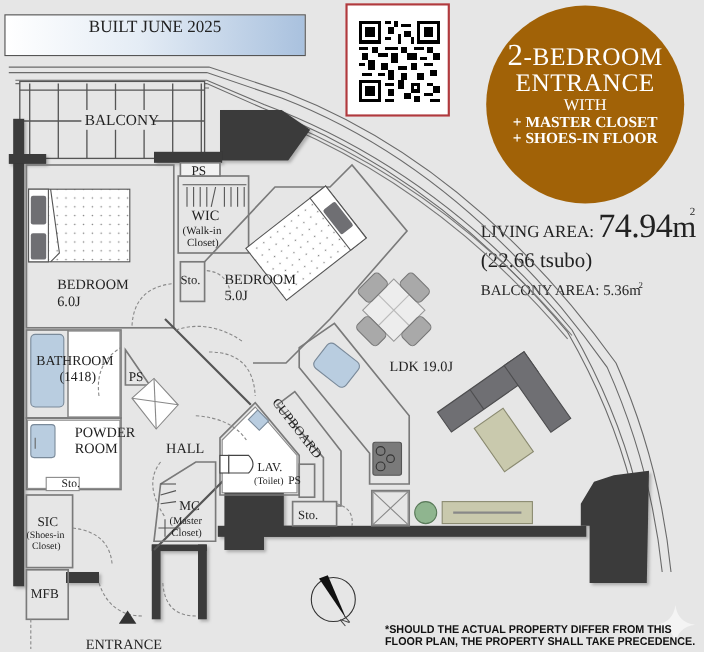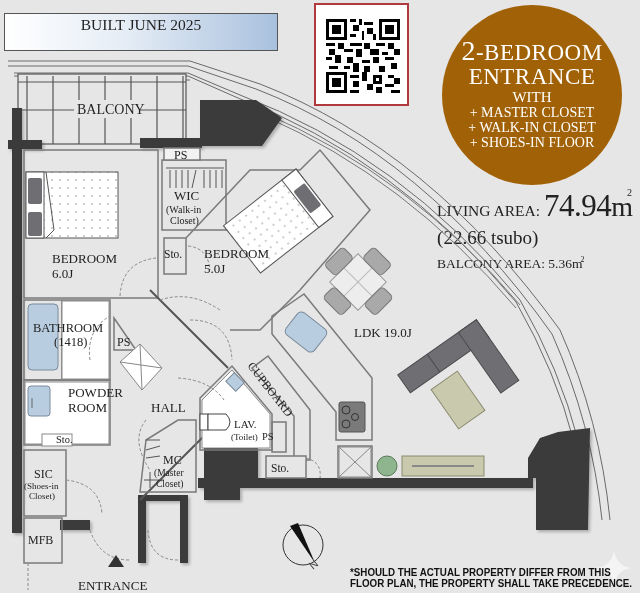--- a/index.html
+++ b/index.html
@@ -25,21 +25,21 @@
   .qr svg { position: absolute; left: 10px; top: 12px; }
   .circle {
     position: absolute; left: 442px; top: 5px; width: 180px; height: 180px;
     border-radius: 50%; background: #a16207; color: #fff; text-align: center;
     font-family: "Liberation Serif", serif;
   }
   .circle .l1 { margin-top: 33px; font-size: 23px; line-height: 25px; letter-spacing: 0.5px; }
   .circle .l1 .big { font-size: 28px; }
   .circle .l2 { font-size: 23px; line-height: 24px; letter-spacing: 0.5px; }
   .circle .l3 { font-size: 15px; line-height: 16px; }
-  .circle .feat { font-size: 14px; line-height: 15px; }
+  .circle .feat { font-size: 14px; line-height: 15px; font-weight: bold; }
   .area {
     position: absolute; right: 8px; top: 176px; text-align: left; color: #222;
     font-family: "Liberation Serif", serif;
   }
   .area .row1 { white-space: nowrap; line-height: 34px; }
   .area .lab { font-size: 15.5px; }
   .area .val { font-size: 31px; letter-spacing: -0.5px; }
   .area .unit { font-size: 28px; }
   .area .sup { font-size: 10px; vertical-align: 20px; margin-left: -6px; }
   .area .row2 { font-size: 19px; line-height: 20px; margin-right: 2px; }
@@ -121,21 +121,20 @@
         <rect x="22" y="24" width="3" height="1"></rect>
     </g>
   </svg>
 </div>
 
 <div class="circle">
   <div class="l1"><span class="big">2</span><span>-BEDROOM</span></div>
   <div class="l2">ENTRANCE</div>
   <div class="l3">WITH</div>
   <div class="feat">+ MASTER CLOSET</div>
-  <div class="feat">+ WALK-IN CLOSET</div>
   <div class="feat">+ SHOES-IN FLOOR</div>
 </div>
 
 <div class="area">
   <div class="row1">
     <span class="lab">LIVING AREA:</span>
     <span class="val">74.94</span><span class="unit">m</span><span class="sup">2</span>
   </div>
   <div class="row2">(22.66 tsubo)</div>
   <div class="row3">

